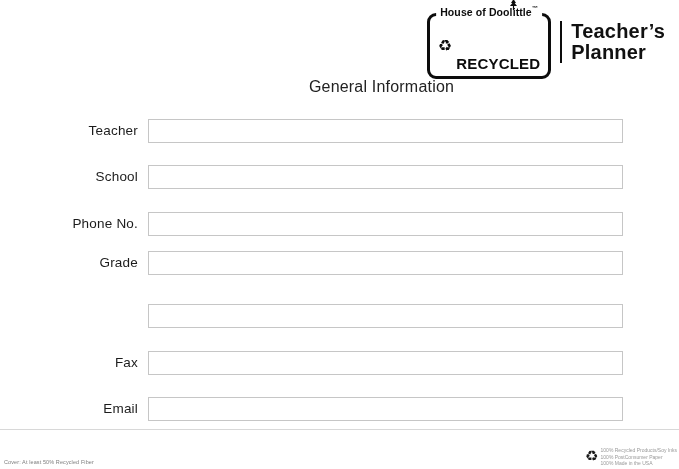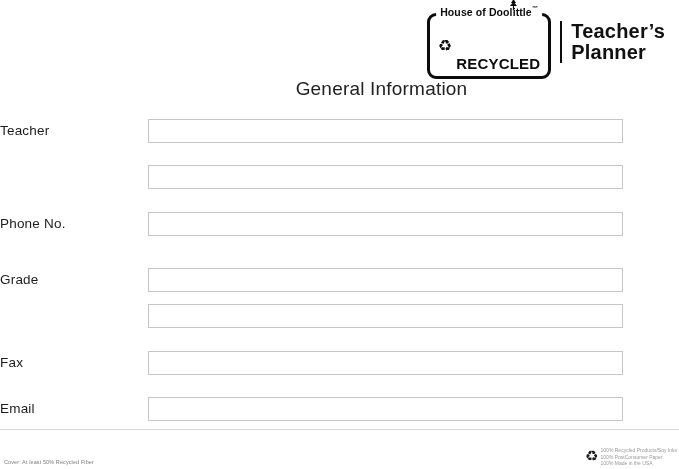--- a/index.html
+++ b/index.html
@@ -38,29 +38,29 @@
   .badge-word{font-size:15px;font-weight:800;letter-spacing:.2px;color:#0c0c0c;margin-top:36px;}
   .brand-divider{width:2px;height:42px;background:#0c0c0c;}
   .planner-title{
     font-size:20px;line-height:1.05;color:#111;
     font-weight:700;letter-spacing:.2px;
   }
 
   
   .page-heading{
     position:absolute;left:148px;top:78px;width:467px;
-    text-align:center;font-size:19px;color:#222;
+    text-align:center;font-size:16px;color:#222;
     letter-spacing:.2px;
   }
 
   
   .field-row{position:absolute;left:0;width:679px;height:24px;}
   .field-label{
     position:absolute;left:0;top:0;width:138px;height:24px;
-    line-height:24px;text-align:left;
+    line-height:24px;text-align:right;
     font-size:13.5px;color:#1c1c1c;letter-spacing:.2px;
   }
   .field-input{
     position:absolute;left:148px;top:0;
     width:465px;height:22px;
     border:1px solid #c6c6c6;background:#fff;
     box-sizing:content-box;padding:0 4px;margin:0;
     font-family:"Liberation Sans",sans-serif;font-size:13px;color:#222;
     border-radius:0;outline:none;
   }
@@ -105,27 +105,28 @@
     </div>
   </div>
 
   <div class="page-heading">General Information</div>
 
   <div class="field-row" style="top:119px">
     <div class="field-label">Teacher</div>
     <input class="field-input" type="text" aria-label="Teacher" value="" style="">
   </div>
   <div class="field-row" style="top:165px">
+    <div class="field-label">School</div>
     <input class="field-input" type="text" aria-label="School" value="" style="">
   </div>
   <div class="field-row" style="top:212px">
     <div class="field-label">Phone No.</div>
     <input class="field-input" type="text" aria-label="Room No." value="" style="">
   </div>
-  <div class="field-row" style="top:268px">
+  <div class="field-row" style="top:251px">
     <div class="field-label">Grade</div>
     <input class="field-input" type="text" aria-label="Grade" value="" style="">
   </div>
   <div class="field-row" style="top:304px">
     <input class="field-input" type="text" aria-label="Phone" value="" style="">
   </div>
   <div class="field-row" style="top:351px">
     <div class="field-label">Fax</div>
     <input class="field-input" type="text" aria-label="Fax" value="" style="">
   </div>

